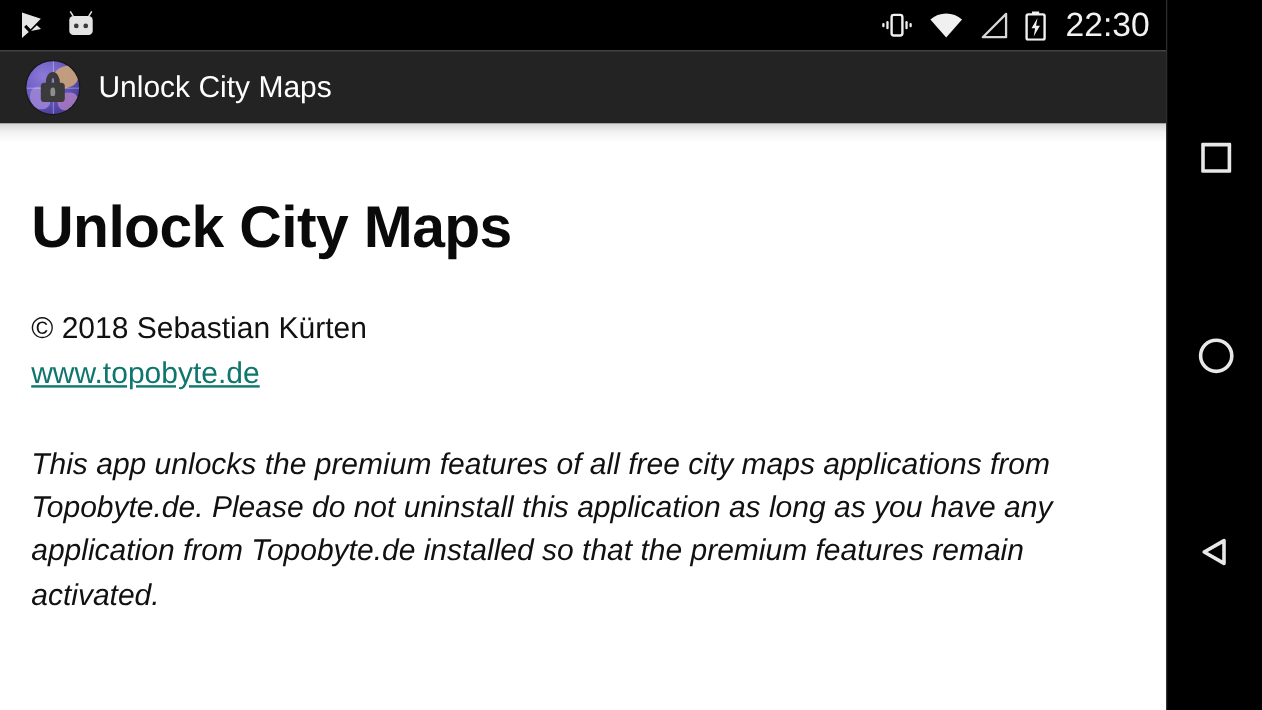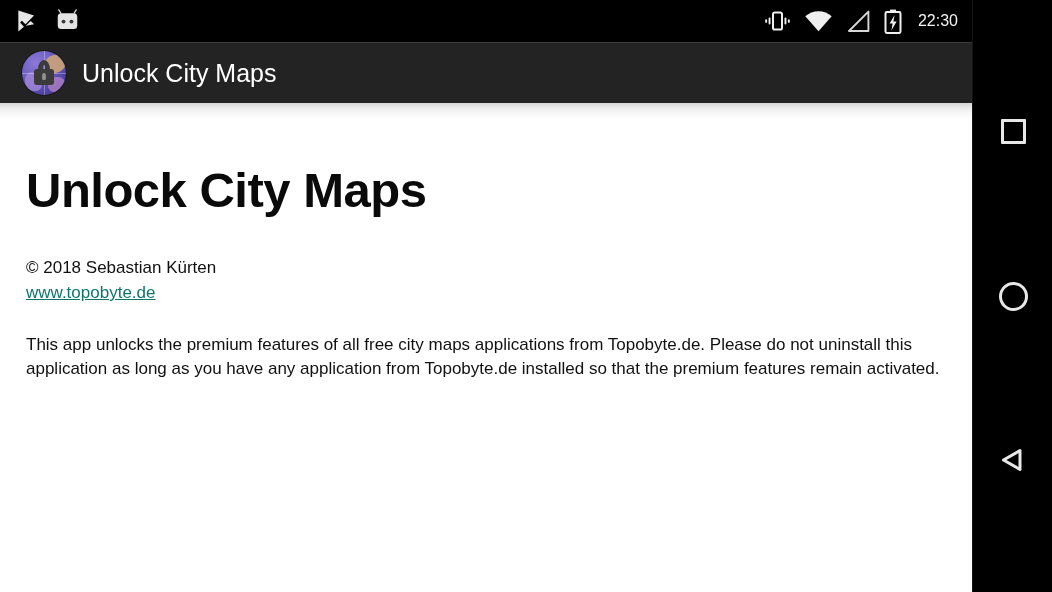--- a/index.html
+++ b/index.html
@@ -54,21 +54,21 @@
     align-items: center;
     padding-right: 14px;
     gap: 13px;
   }
   .status-icon {
     display: block;
     line-height: 0;
   }
   #status-clock {
     color: #f2f2f2;
-    font-size: 16px;
+    font-size: 28px;
     letter-spacing: 0px;
     font-family: "Liberation Sans", sans-serif;
     margin-left: 3px;
   }
 
   
   #toolbar {
     position: absolute;
     left: 0; top: 42px;
     width: 972px;
@@ -188,41 +188,42 @@
     margin: 0;
     padding-top: 62px;
     font-size: 49px;
     font-weight: bold;
     color: #0a0a0a;
     letter-spacing: -0.5px;
     line-height: 1.05;
     font-family: "Liberation Sans", sans-serif;
   }
   .body-text {
-    font-size: 17px;
+    font-size: 25px;
     color: #111111;
     line-height: 1.45;
     font-family: "Liberation Sans", sans-serif;
   }
   #copyright-block {
     margin-top: 40px;
   }
   #copyright-line { display: block; }
   #website-link {
     display: inline-block;
     color: #0f766e;
     text-decoration: underline;
     cursor: pointer;
   }
   #paragraph-thanks {
     margin-top: 27px;
   }
   #paragraph-details {
-    margin-top: 27px;
+    margin-top: 40px;
     max-width: 915px;
+    font-style: italic;
   }
 
   
   #nav-bar {
     position: absolute;
     right: 0; top: 0;
     width: 80px;
     height: 592px;
     background: #000000;
     border-left: 1px solid #141414;

